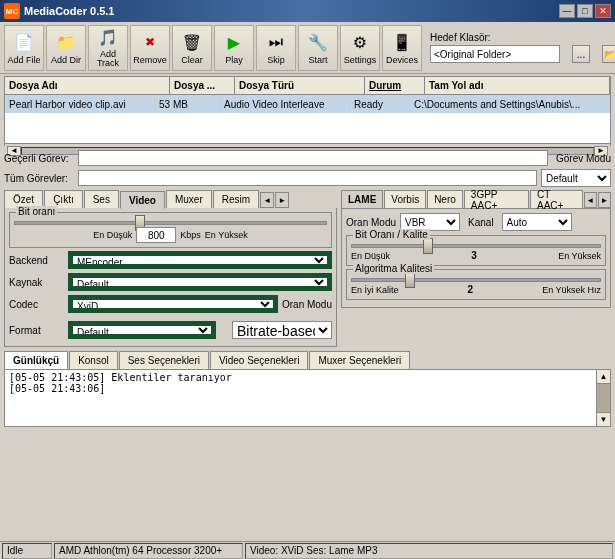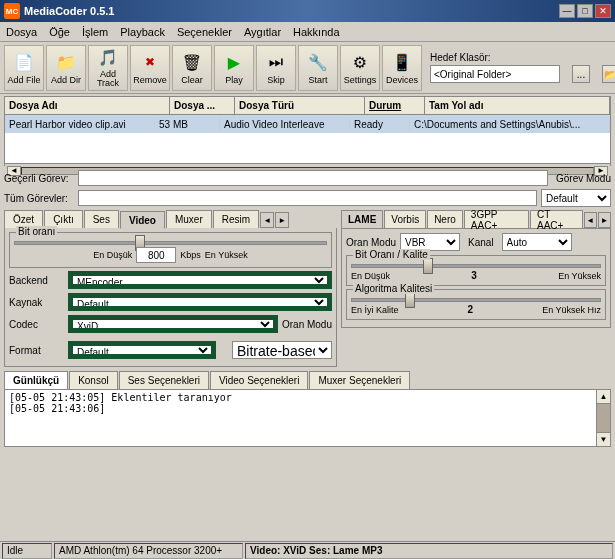--- a/index.html
+++ b/index.html
@@ -397,21 +397,21 @@
     .status-segment {
       border: 1px inset #999;
       height: 16px;
       display: flex;
       align-items: center;
       padding: 0 4px;
       font-size: 10px;
     }
     .status-seg1 { width: 50px; }
     .status-seg2 { flex: 1; }
-    .status-seg3 { flex: 2; font-weight: bold; }
+    .status-seg3 { flex: 2; }
     input[type=range] {
       -webkit-appearance: none;
       height: 4px;
       background: #a0a0a0;
       border: 1px solid #888;
       flex: 1;
     }
     input[type=range]::-webkit-slider-thumb {
       -webkit-appearance: none;
       width: 10px;
@@ -439,29 +439,20 @@
       </div>
       <span class="title-text">MediaCoder 0.5.1</span>
     </div>
     <div class="title-bar-controls">
       <div class="title-btn">—</div>
       <div class="title-btn">□</div>
       <div class="title-btn" style="background:#c04040; color:white;">✕</div>
     </div>
   </div>
 
-  <div class="menu-bar">
-    <span class="menu-item">Dosya</span>
-    <span class="menu-item">Öğe</span>
-    <span class="menu-item">İşlem</span>
-    <span class="menu-item">Playback</span>
-    <span class="menu-item">Seçenekler</span>
-    <span class="menu-item">Aygıtlar</span>
-    <span class="menu-item">Hakkında</span>
-  </div>
 
   <div class="toolbar">
     <div class="toolbar-group">
       <div class="toolbar-btn">
         <div class="toolbar-icon">📄</div>
         <span class="toolbar-label">Add File</span>
       </div>
       <div class="toolbar-btn">
         <div class="toolbar-icon">📁</div>
         <span class="toolbar-label">Add Dir</span>

